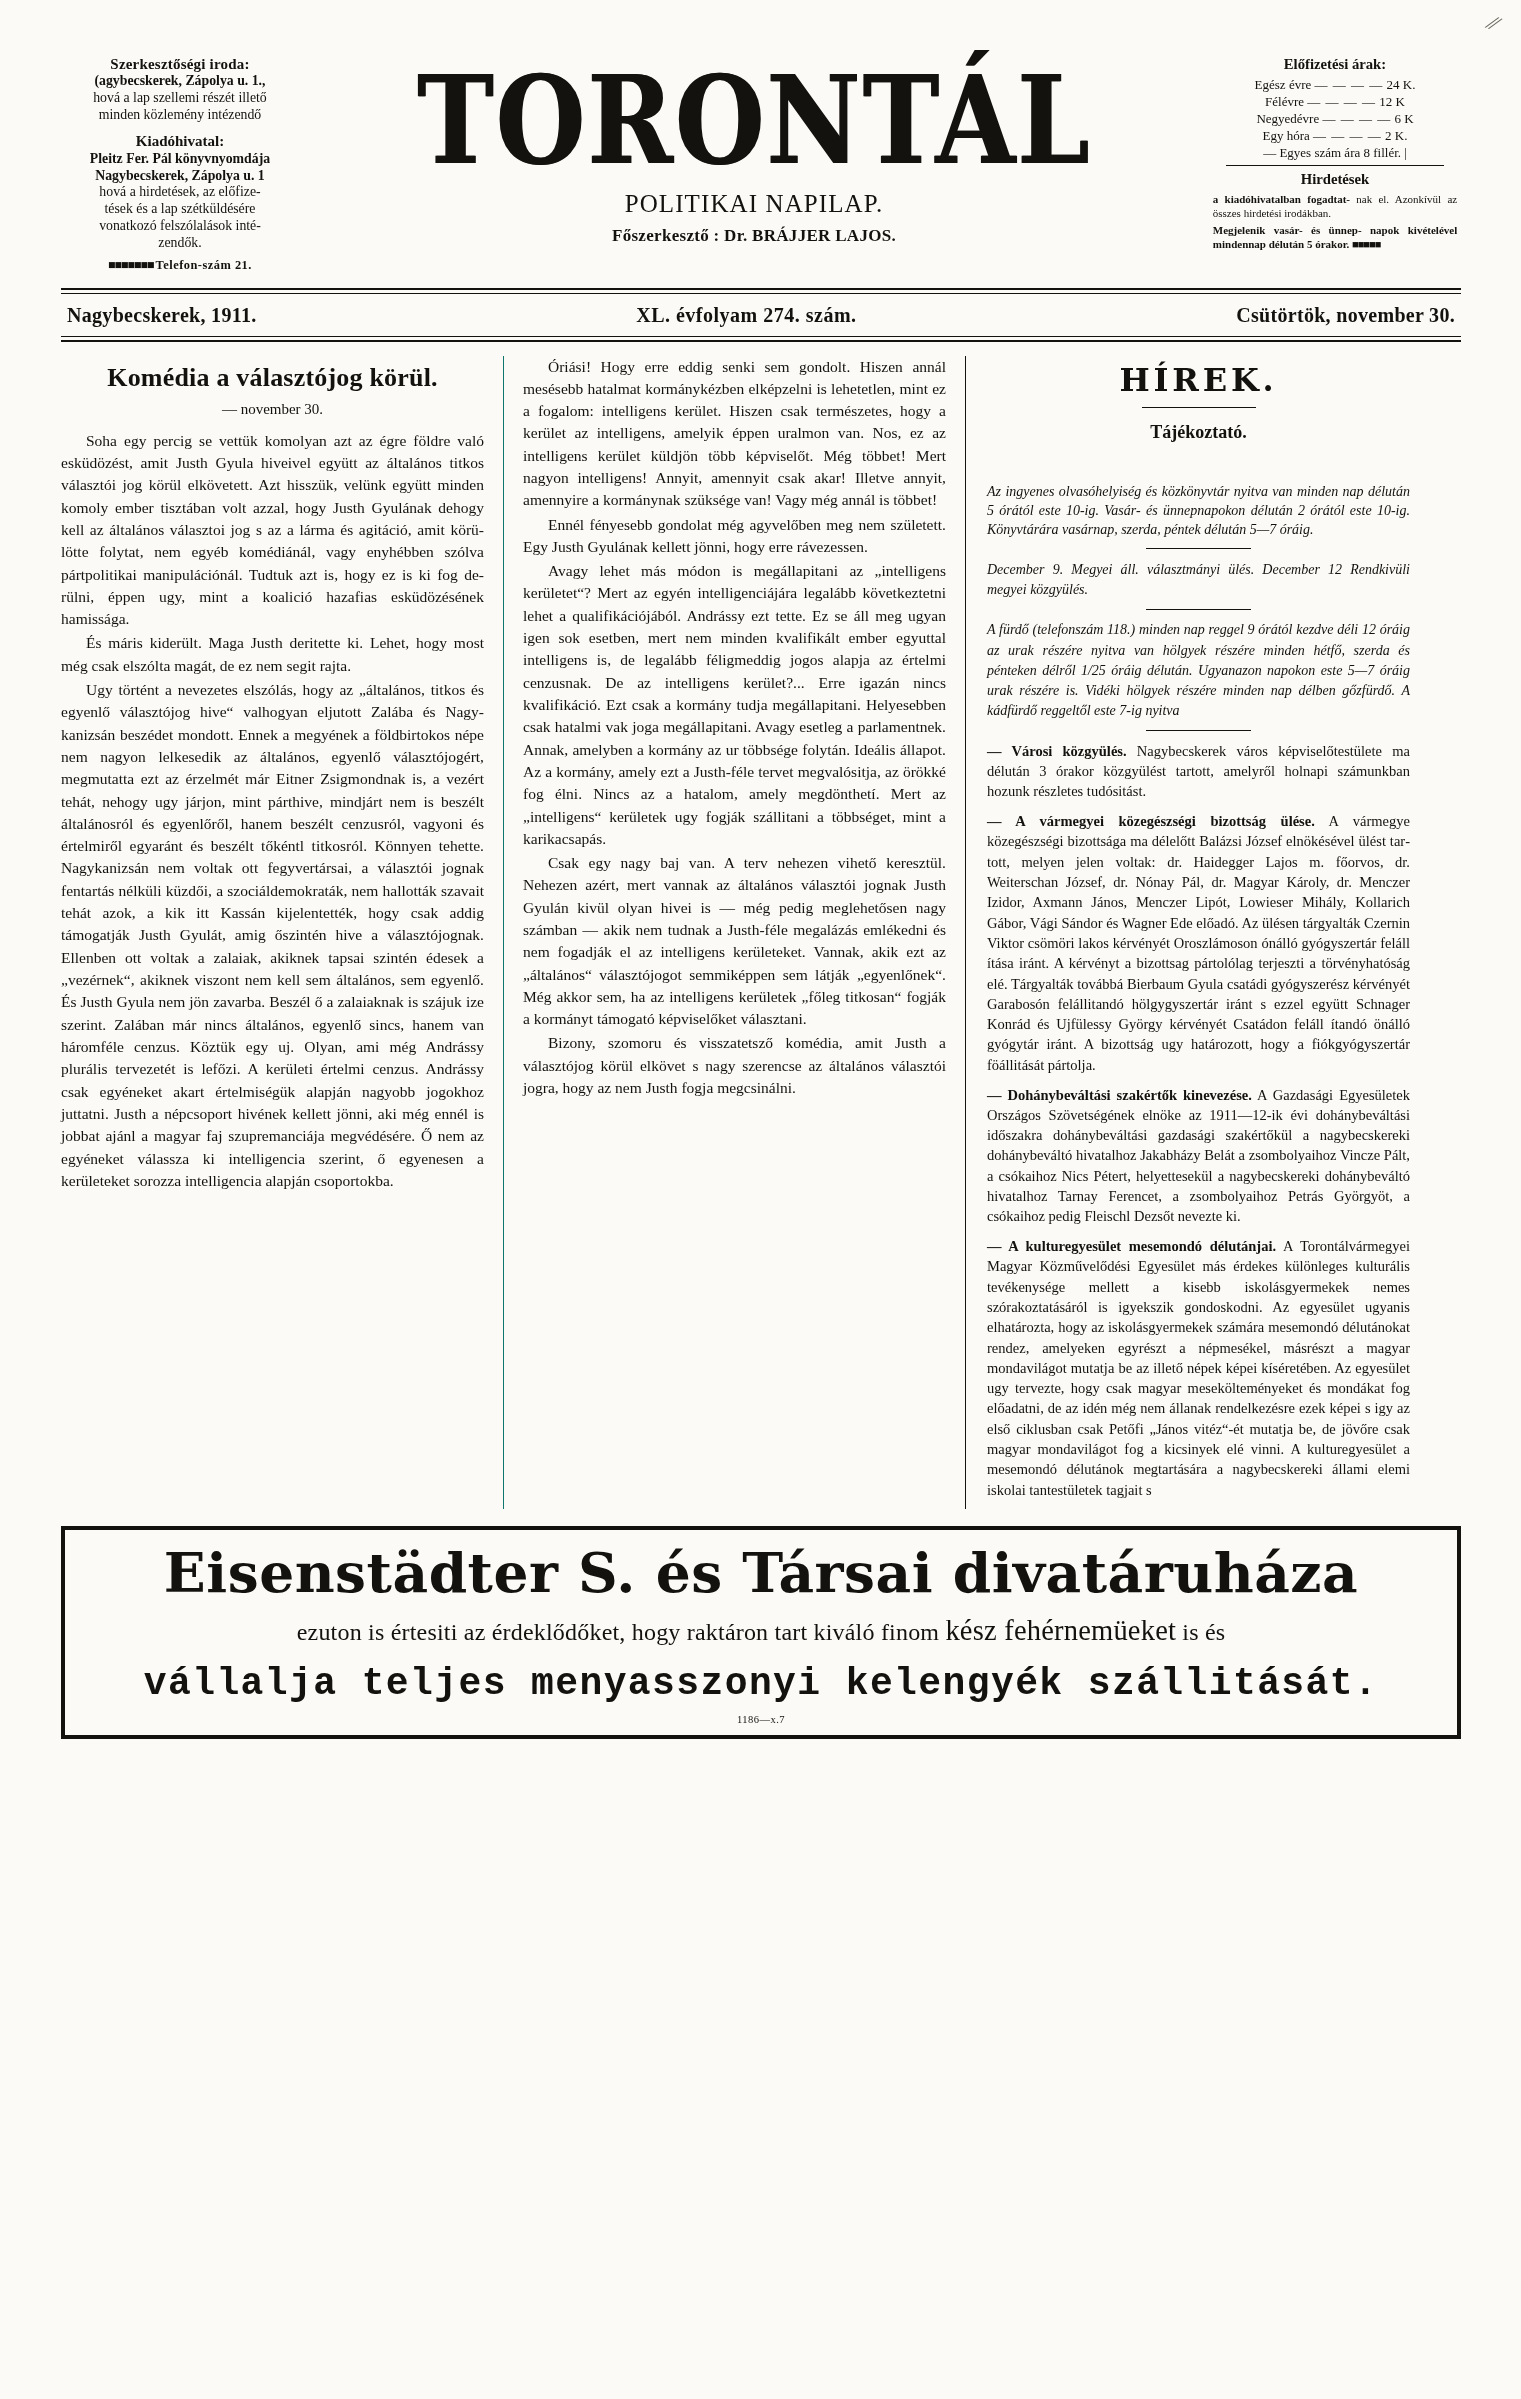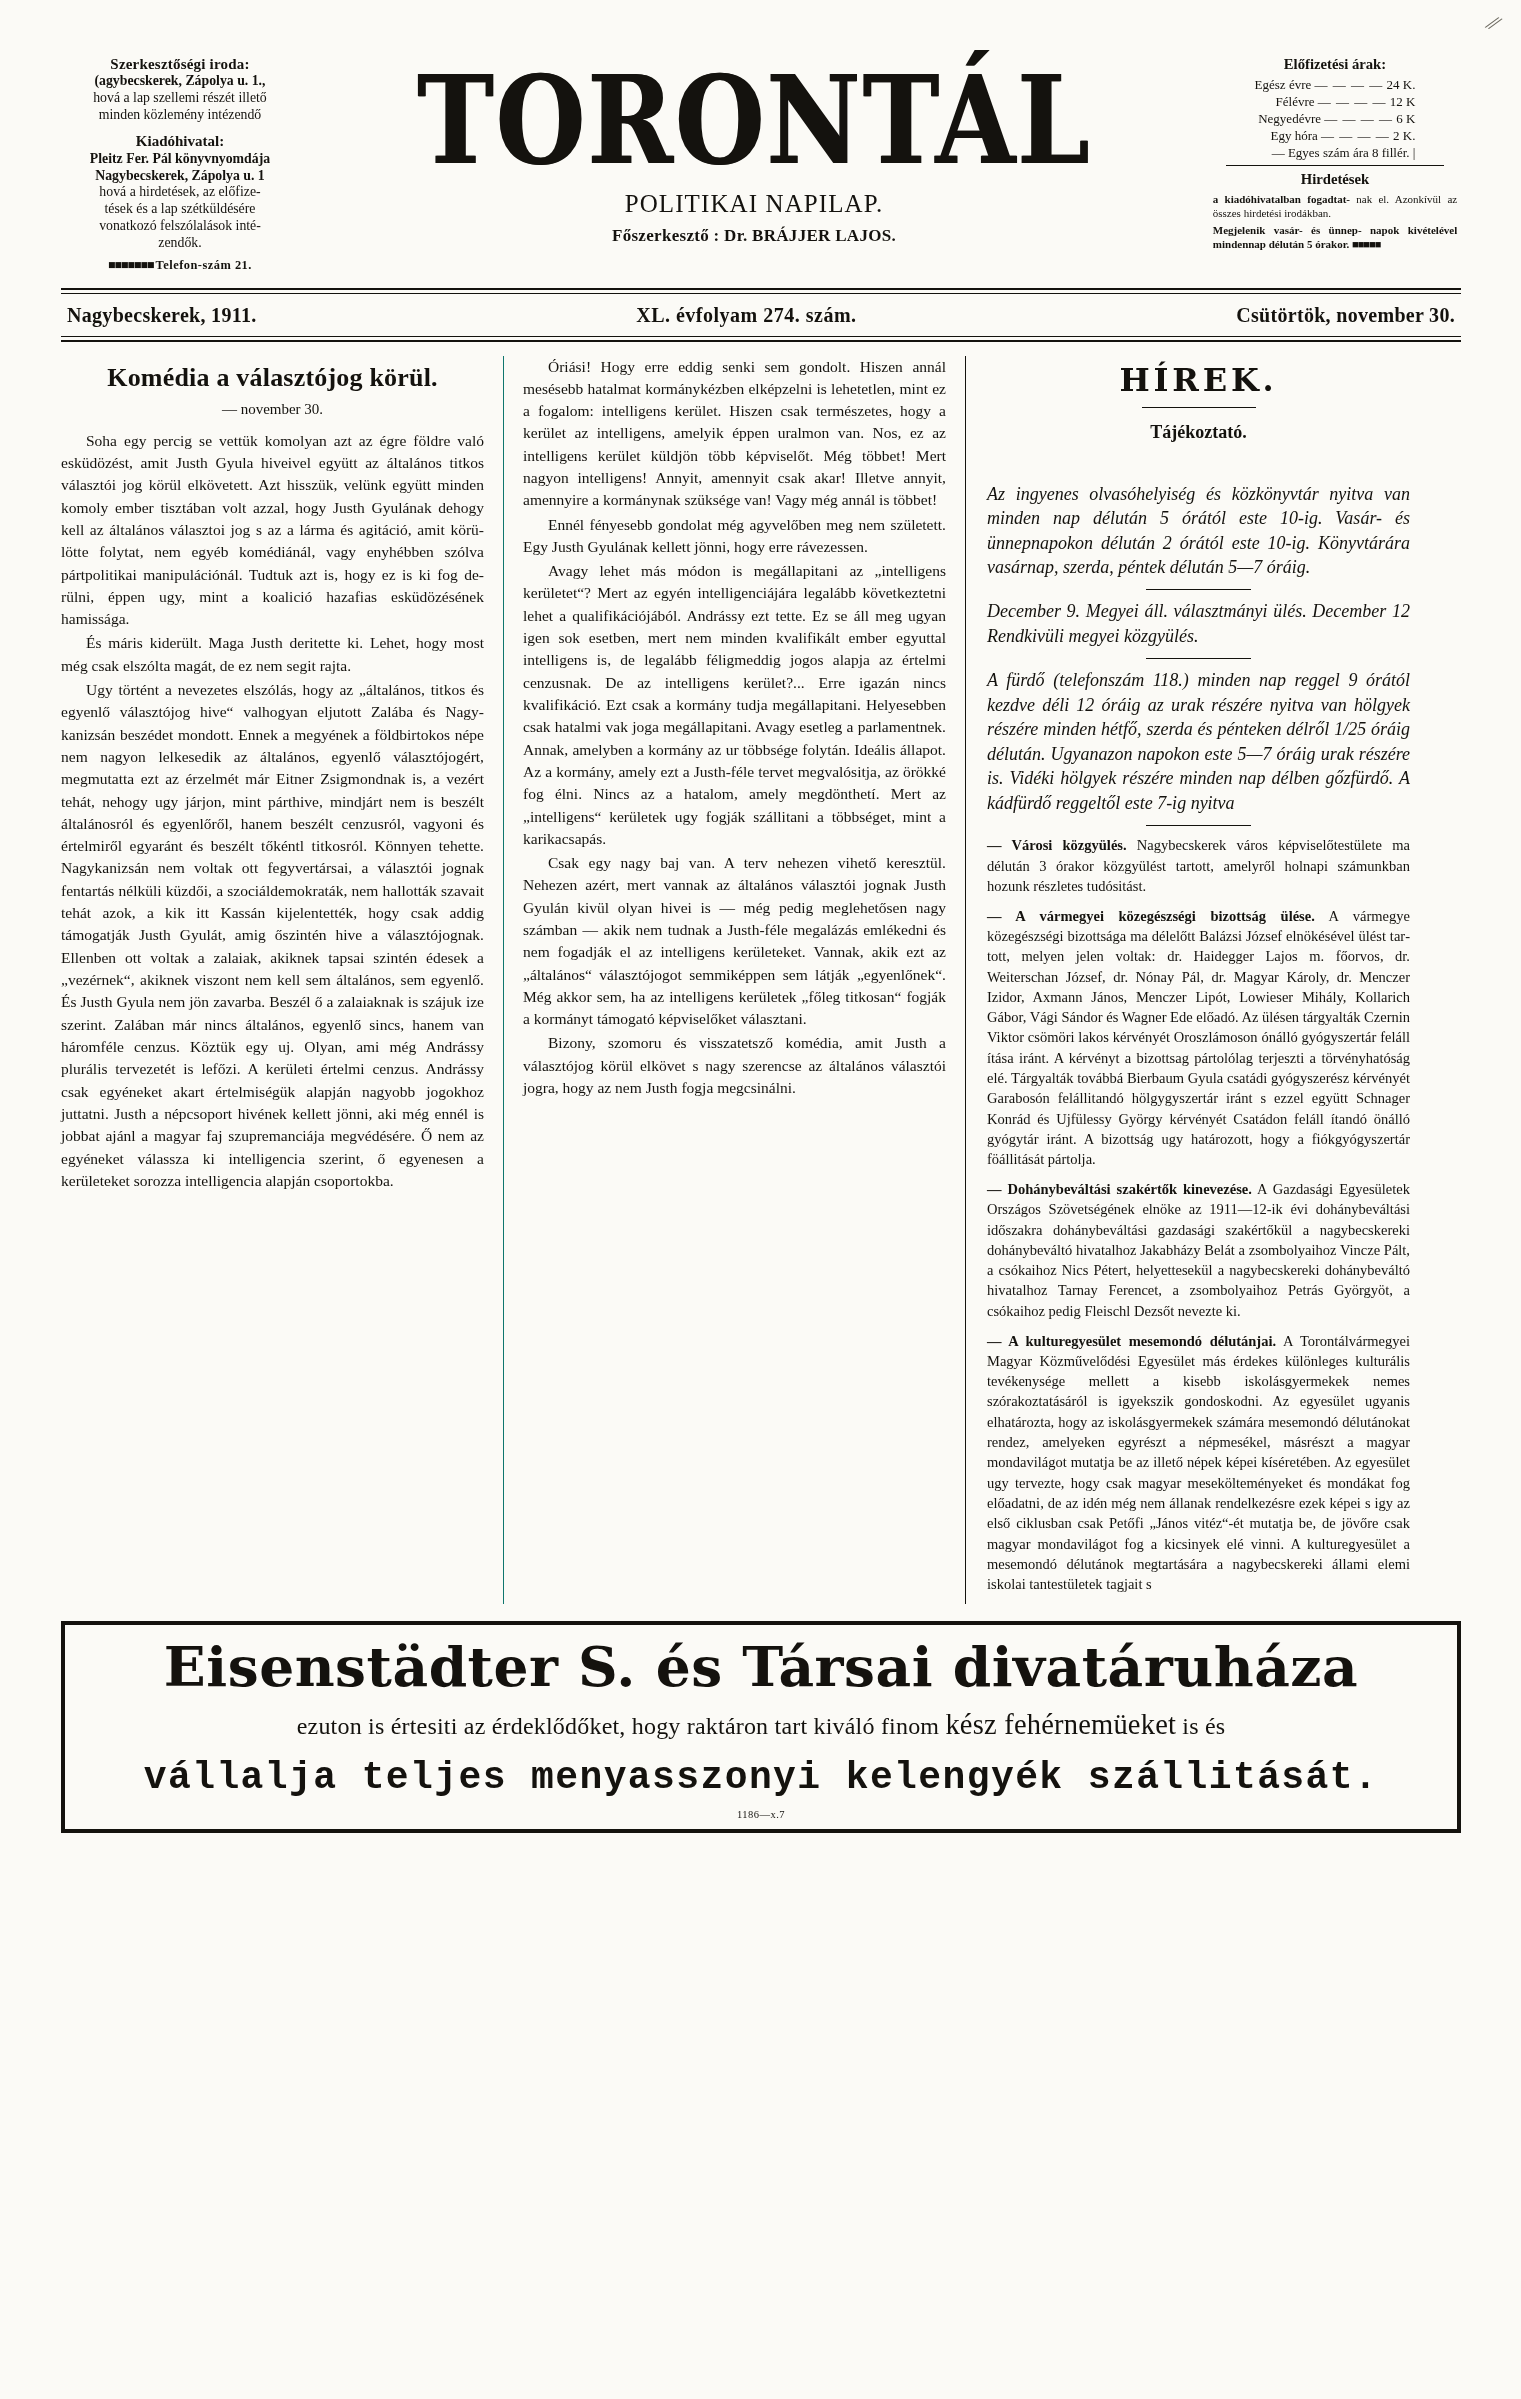--- a/index.html
+++ b/index.html
@@ -63,21 +63,21 @@
     font-weight:bold;
     letter-spacing:0.3px;
   }
   .mast-right {
     width:252px;
     font-size:13.3px;
     line-height:1.3;
     text-align:center;
   }
   .mast-right .hd { font-weight:bold; font-size:14.7px; }
-  .price-table { margin:2.9px auto 0; font-size:13px; text-align:right; display:inline-block; }
+  .price-table { margin:2.9px auto 0; font-size:13px; text-align:center; display:inline-block; }
   .price-table div { white-space:nowrap; }
   .price-table .dash { letter-spacing:1px; }
   .mast-right .line { border-top:1px solid #14120e; margin:3.8px 17px 3.8px; }
   .mast-right .blk2 { margin-top:3.8px; font-size:11px; line-height:1.25; text-align:justify; padding:0 3.8px;}
   .mast-right .blk2 b { font-weight:bold; }
   .mast-right .sq { letter-spacing:-1px; font-weight:bold; }
 
   
   .rule-thick { border-top:2.9px solid #14120e; margin:15px 61px 0; }
   .rule-thin  { border-top:1px solid #14120e; margin:2.9px 61px 0; }
@@ -117,21 +117,21 @@
   .hirek-title {
     text-align:center;
     font-family:"DejaVu Serif", serif;
     font-size:32px;
     font-weight:bold;
     letter-spacing:3.8px;
     margin:1.9px 0 3.8px;
   }
   .hirek-rule { border-top:1px solid #14120e; width:114px; margin:0 auto 11.4px; }
   .sub-title { text-align:center; font-size:18px; font-weight:bold; margin:5.7px 0 9.5px; }
-  .small-italic { font-style:italic; font-size:18px; line-height:1.36; text-align:justify;margin-top:36px; }
+  .small-italic { font-style:italic; font-size:14px; line-height:1.36; text-align:justify;margin-top:36px; }
   .news-block { font-size:14.5px; line-height:1.4; text-align:justify; margin-bottom:9.5px; }
   .news-block b { font-weight:bold; }
   .hr-short { border-top:1px solid #14120e; width:105px; margin:9.5px auto 9.5px; }
   .dash-lead { font-weight:bold; }
 
   
   .advert {
     margin:17px 61px 0;
     border:4.8px solid #14120e;
     padding:13.3px 9.5px 9.5px;

